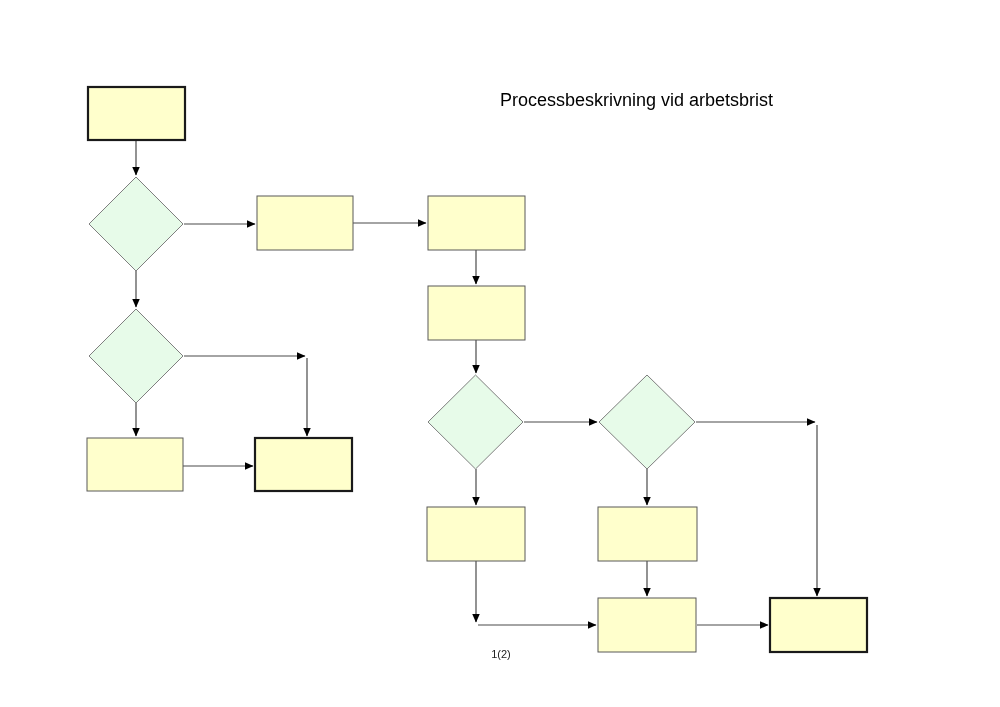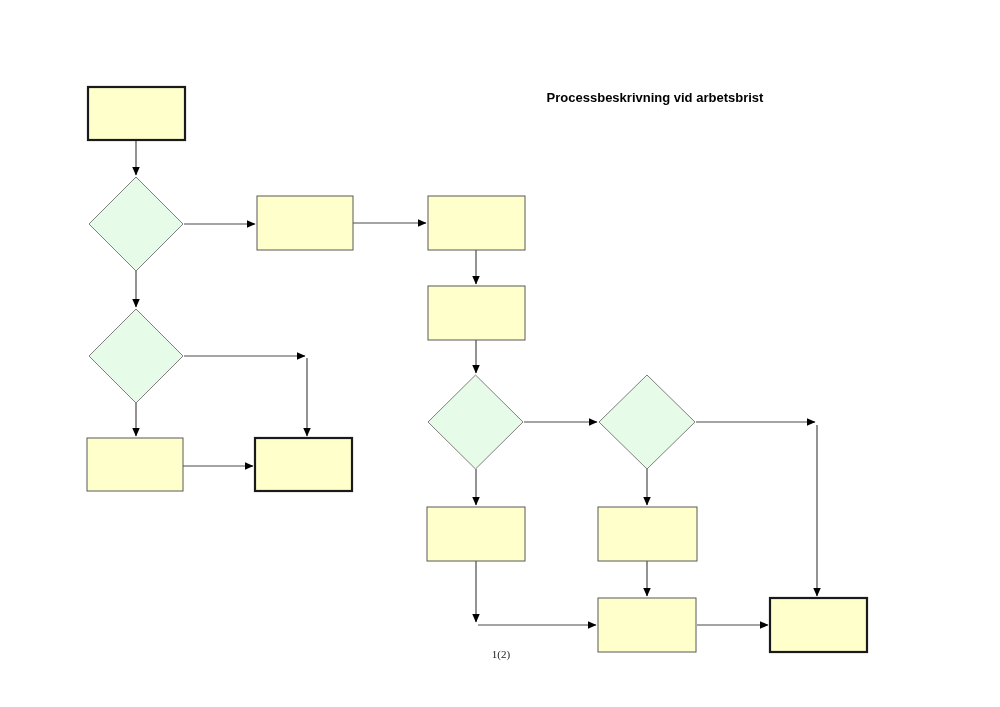--- a/index.html
+++ b/index.html
@@ -18,35 +18,33 @@
   #canvas {
     position: absolute;
     left: 0;
     top: 0;
   }
   .page-title {
     position: absolute;
     left: 500px;
     top: 90px;
     width: 310px;
-    text-align: center;
-    font-size: 13px;
-    font-weight: bold;
+    font-size: 18px;
+    font-weight: normal;
     color: #000000;
     white-space: nowrap;
   }
   .page-number {
     position: absolute;
     left: 476px;
     top: 648px;
     width: 50px;
     text-align: center;
     font-size: 11px;
     color: #222222;
-    font-family: Liberation Serif, serif;
   }
 </style>
 </head>
 <body>
 
 <div class="stage">
   <svg id="canvas" xmlns="http://www.w3.org/2000/svg" width="1000" height="707" viewBox="0 0 1000 707">
     <defs>
       <marker id="arrowhead" markerWidth="10" markerHeight="9" refX="8.5" refY="4" orient="auto" markerUnits="userSpaceOnUse">
         <path d="M0,0 L9,4 L0,8 z" fill="#000000"></path>

